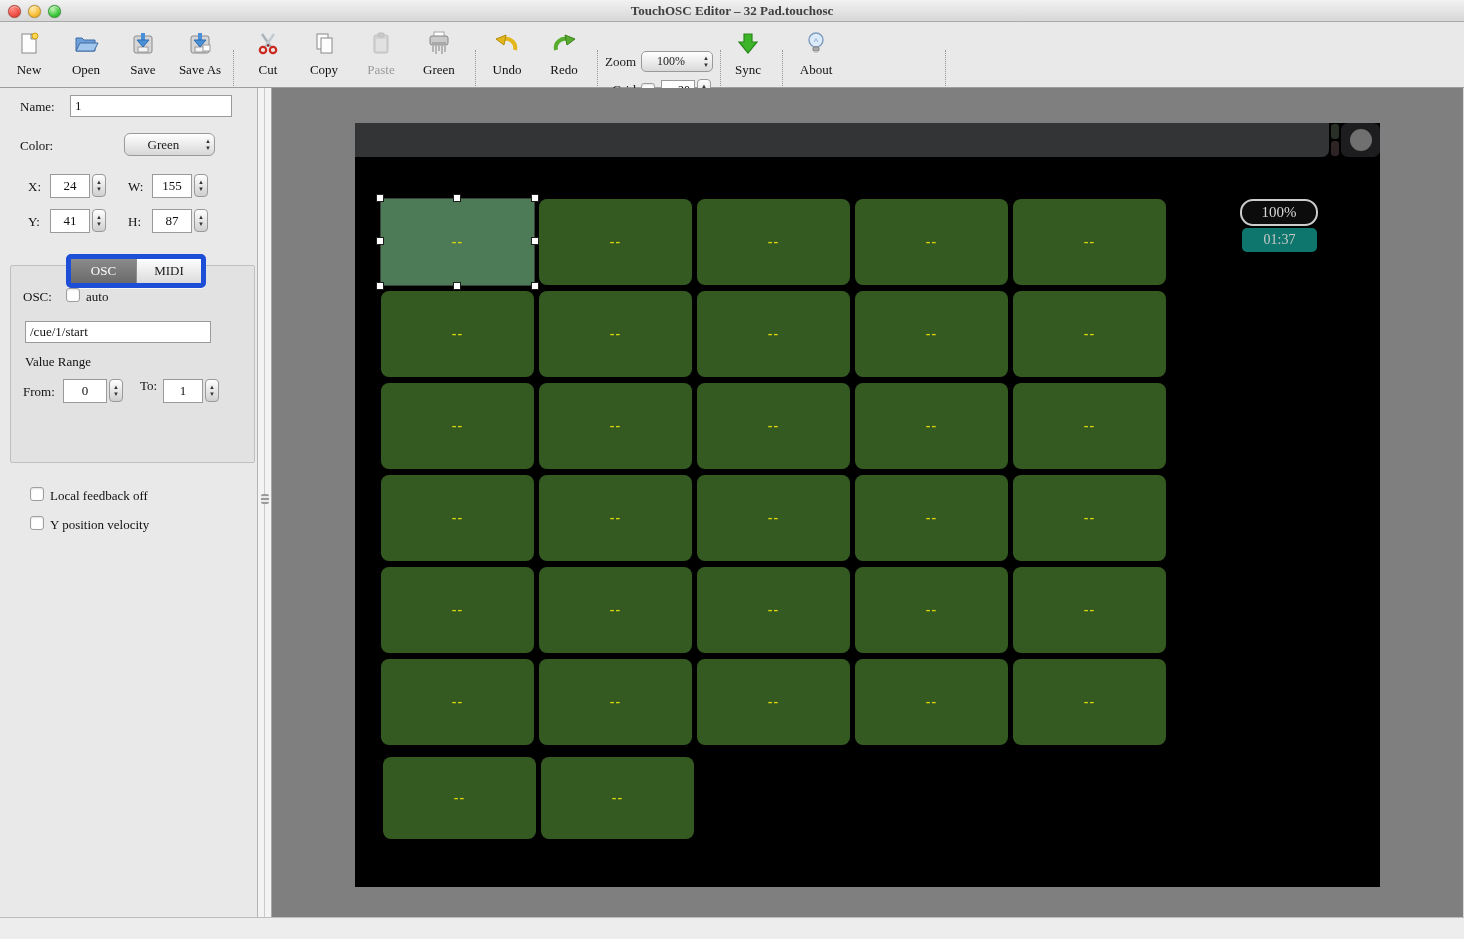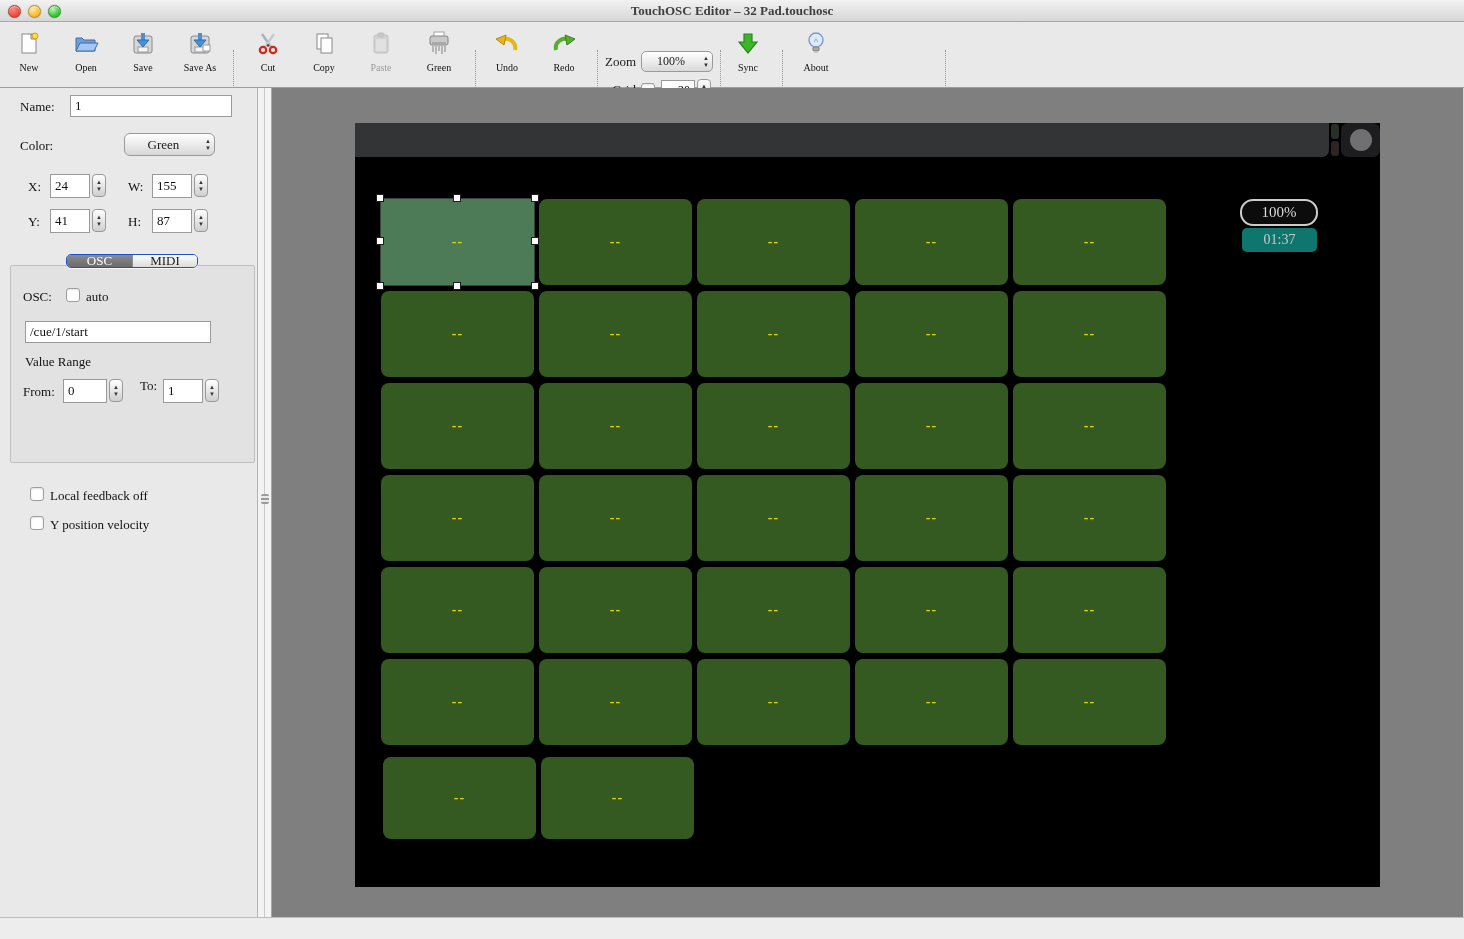--- a/index.html
+++ b/index.html
@@ -25,21 +25,21 @@
   .title { position:absolute; left:0; right:0; top:3px; text-align:center;
            font-size:13px; color:#3f3f3f; font-weight:bold; }
 
   
   .toolbar { position:absolute; left:0; top:22px; width:1464px; height:66px;
              background:#e9e9e9; border-bottom:1px solid #9d9d9d; }
   .tb-item { position:absolute; top:5px; width:58px; height:56px;
              display:flex; flex-direction:column; align-items:center; justify-content:flex-start;
              cursor:default; }
   .tb-item .ic { height:34px; display:flex; align-items:center; justify-content:center; }
-  .tb-item .lb { font-size:10px; color:#111; margin-top:1px; }
+  .tb-item .lb { font-size:13px; color:#111; margin-top:1px; }
   .tb-item.disabled .lb { color:#9b9b9b;text-align:right; }
   .tb-item.disabled .ic { opacity:.45; }
   .tb-sep { position:absolute; top:28px; height:44px; width:0;
             border-left:1px dotted #979797; }
 
   .zg-group { position:absolute; left:600px; top:27px; width:116px; height:56px; }
   .zg-row { position:absolute; left:0; display:flex; align-items:center; }
   .zg-label { width:36px; text-align:right; margin-right:5px; font-size:13px; }
   .combo { width:72px; height:21px; border:1px solid #9a9a9a; border-radius:5px;
            background:linear-gradient(#ffffff,#d9d9d9); display:flex; align-items:center;
@@ -54,32 +54,32 @@
              align-items:center; justify-content:center; font-size:6px; line-height:1.15; color:#333; }
   .cb { width:14px; height:14px; background:#fff; border:1px solid #9e9e9e; border-radius:3px;
         box-shadow:inset 0 1px 2px rgba(0,0,0,.12); }
 
   
   .inspector { position:absolute; left:0; top:88px; width:258px; height:829px;
                background:#e9e9e9; border-right:1px solid #b4b4b4; }
   .ins-label { position:absolute; font-size:13px; color:#111; }
   .field { position:absolute; border:1px solid #9a9a9a; background:#fff; font-size:13px;
            font-family:inherit; padding:0 4px; color:#111; }
-  .field.num { text-align:left; }
+  .field.num { text-align:center; }
   .ins-spin { position:absolute; width:14px; height:23px; border:1px solid #9a9a9a; border-radius:4px;
               background:linear-gradient(#ffffff,#cfcfcf); display:flex; flex-direction:column;
               align-items:center; justify-content:center; font-size:6px; line-height:1.15; color:#333; }
   .popup { position:absolute; left:76px; top:45px; width:91px; height:23px;
            border:1px solid #9a9a9a; border-radius:6px;
            background:linear-gradient(#ffffff,#d7d7d7); display:flex; align-items:center;margin-left:48px; }
   .popup .pv { flex:1; text-align:center; font-size:13px; }
   .groupbox { position:absolute; left:10px; top:177px; width:245px; height:198px;
               border:1px solid #c0c0c0; background:#e2e2e2; border-radius:2px; }
-  .seg { position:absolute; left:66px; top:166px; height:14px; display:flex;
-         border:1px solid #1d4ed8; border-radius:5px; overflow:hidden;
+  .seg { position:absolute; left:66px; top:166px; height:34px; display:flex;
+         border:5px solid #1d4ed8; border-radius:5px; overflow:hidden;
          box-shadow:0 1px 0 rgba(255,255,255,.7); }
   .seg .tab { width:65px; height:100%; display:flex; align-items:center; justify-content:center;
               font-size:13px; }
   .seg .tab.on  { background:linear-gradient(#8a8a8a,#6b6b6b); color:#fff; }
   .seg .tab.off { background:linear-gradient(#fdfdfd,#dcdcdc); color:#1a1a1a;
                   border-left:1px solid #8f8f8f; }
   .ins-cb { position:absolute; width:14px; height:14px; background:#fff; border:1px solid #9e9e9e;
             border-radius:3px; box-shadow:inset 0 1px 2px rgba(0,0,0,.12); }
 
   

